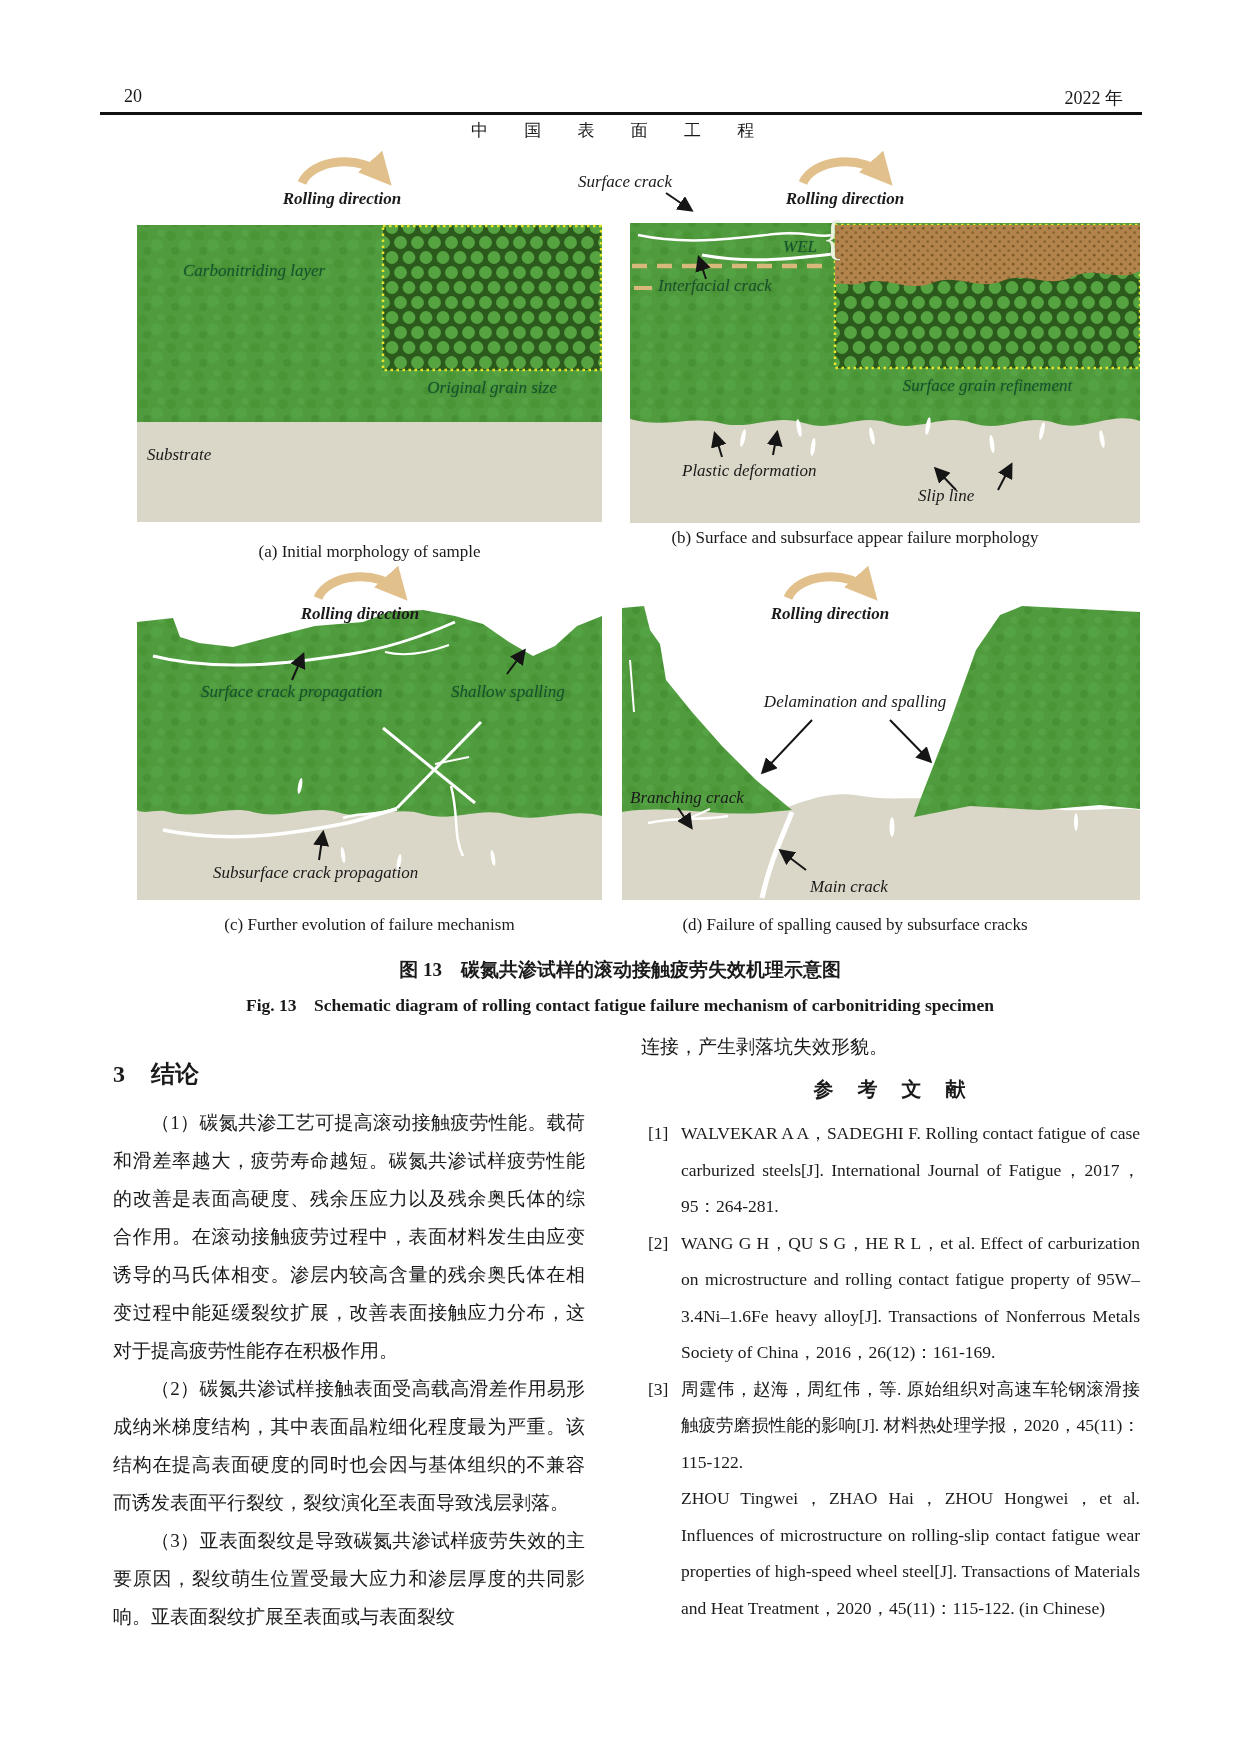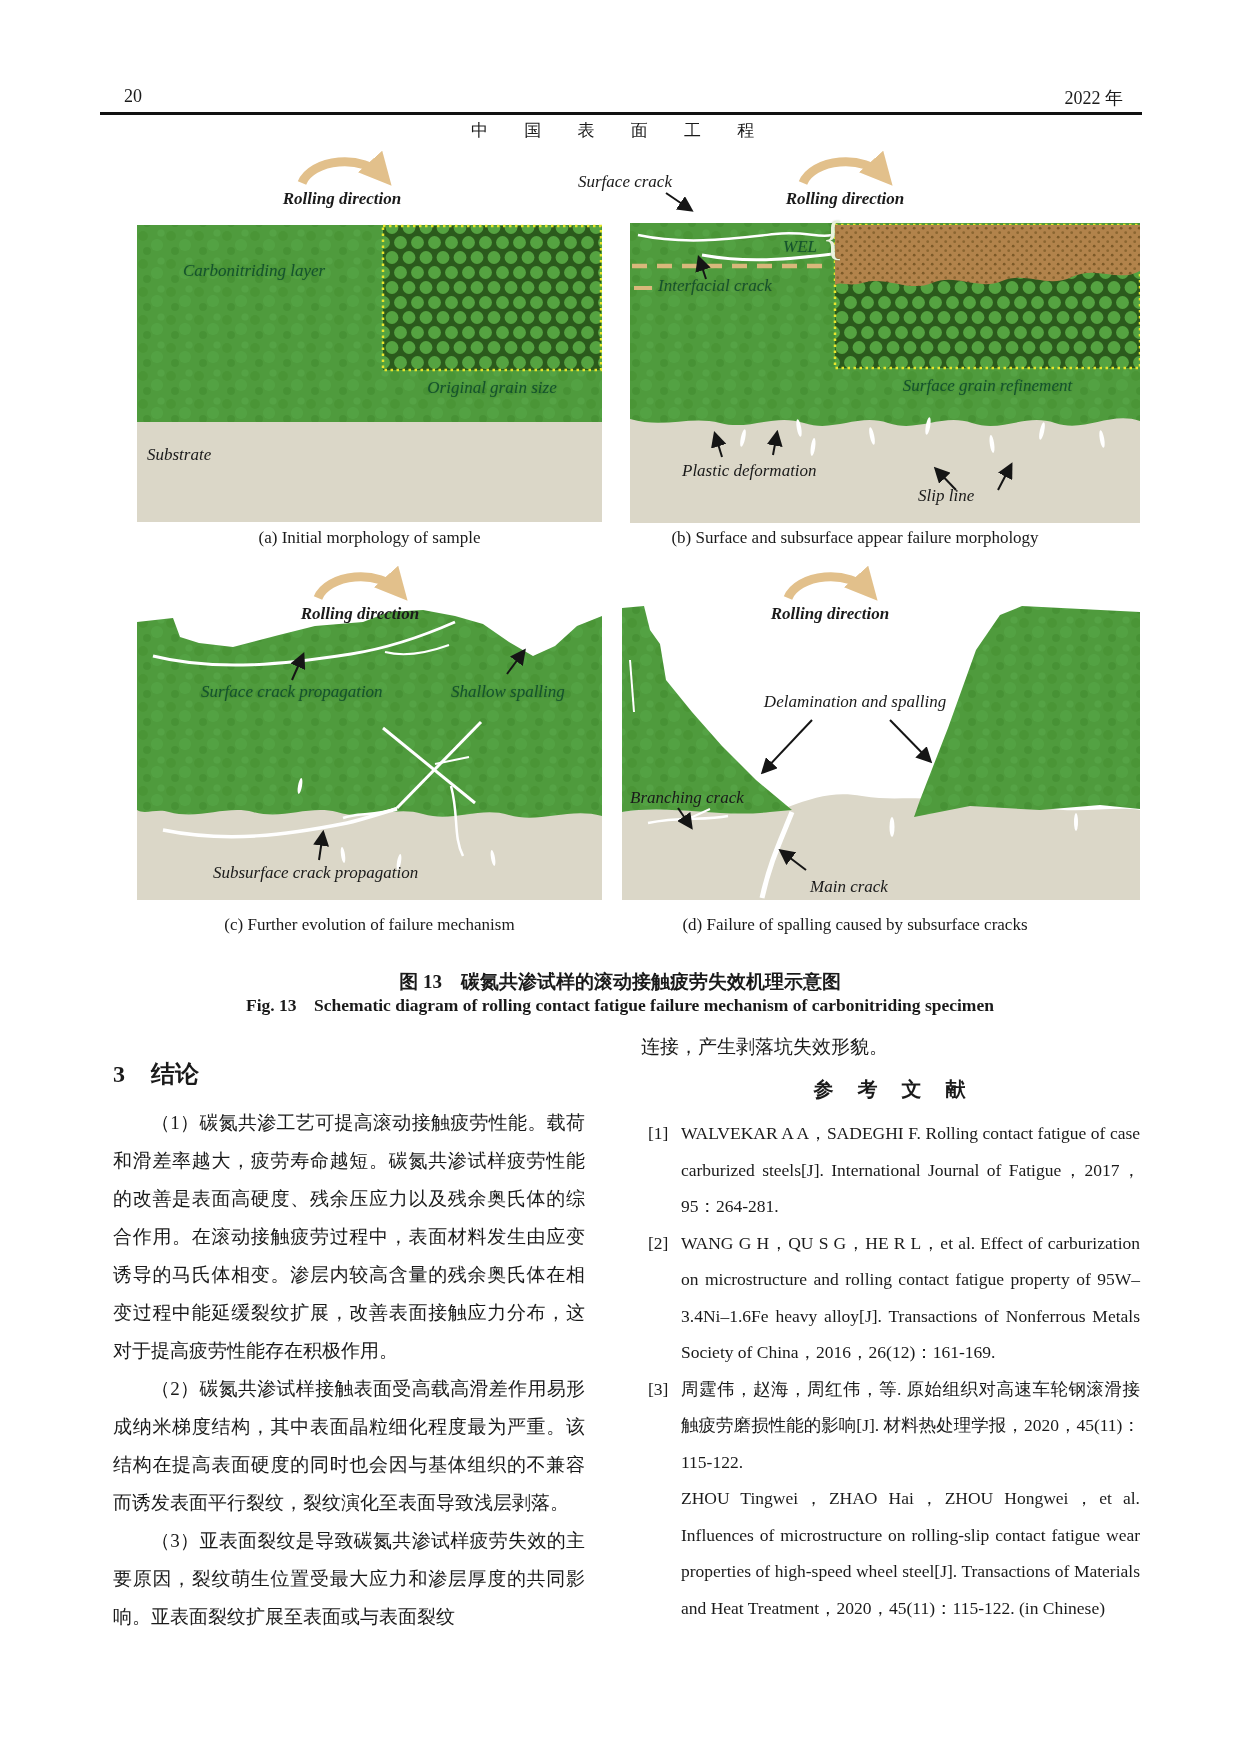--- a/index.html
+++ b/index.html
@@ -20,26 +20,26 @@
   .pc{left:42px;top:425px;width:465px;height:345px;}
   .pd{left:475px;top:425px;width:570px;height:345px;}
   .lbl{position:absolute;font-size:17px;line-height:1.15;white-space:nowrap;font-style:italic;}
   .lbl.b{font-weight:bold;}
   .lbl.c{text-align:center;white-space:normal;}
   .lbl.pale{color:#14532d;text-shadow:0 0 2px rgba(40,90,30,.45);}
   .lbl.paletan{color:#14532d;text-shadow:0 0 2px rgba(90,80,30,.4);}
   .brace{position:absolute;font-size:46px;line-height:40px;color:#e9f2dc;font-weight:400;
          text-shadow:0 0 2px rgba(40,90,30,.4);}
   .pcap{position:absolute;font-size:17px;text-align:center;}
-  .capA{left:42px;top:393px;width:465px;font-family:Liberation Serif, serif;}
+  .capA{left:42px;top:407px;width:465px;font-family:Liberation Serif, serif;}
   .capB{left:475px;top:393px;width:570px;}
   .capC{left:42px;top:780px;width:465px;}
   .capD{left:475px;top:780px;width:570px;}
   .figcap-zh{position:absolute;left:0;top:822px;width:1050px;text-align:center;
-             font-size:19px;font-weight:bold;margin-top:12px;}
+             font-size:19px;font-weight:bold;}
   .figcap-en{position:absolute;left:0;top:858px;width:1050px;text-align:center;
              font-size:17.5px;font-weight:bold;}
   
   .colL{position:absolute;left:113px;top:1058px;width:472px;}
   .colR{position:absolute;left:641px;top:1028px;width:499px;}
   .sec-h{font-size:24px;font-weight:bold;margin:0 0 14px 0;}
   .sec-h .num{margin-right:26px;}
   .para{font-size:19px;line-height:38px;text-align:justify;text-indent:2em;margin:0;}
   .cont{font-size:19px;line-height:38px;margin:0;}
   .refs-h{font-size:20px;font-weight:bold;text-align:center;margin:10px 0 12px 0;letter-spacing:2px;}

